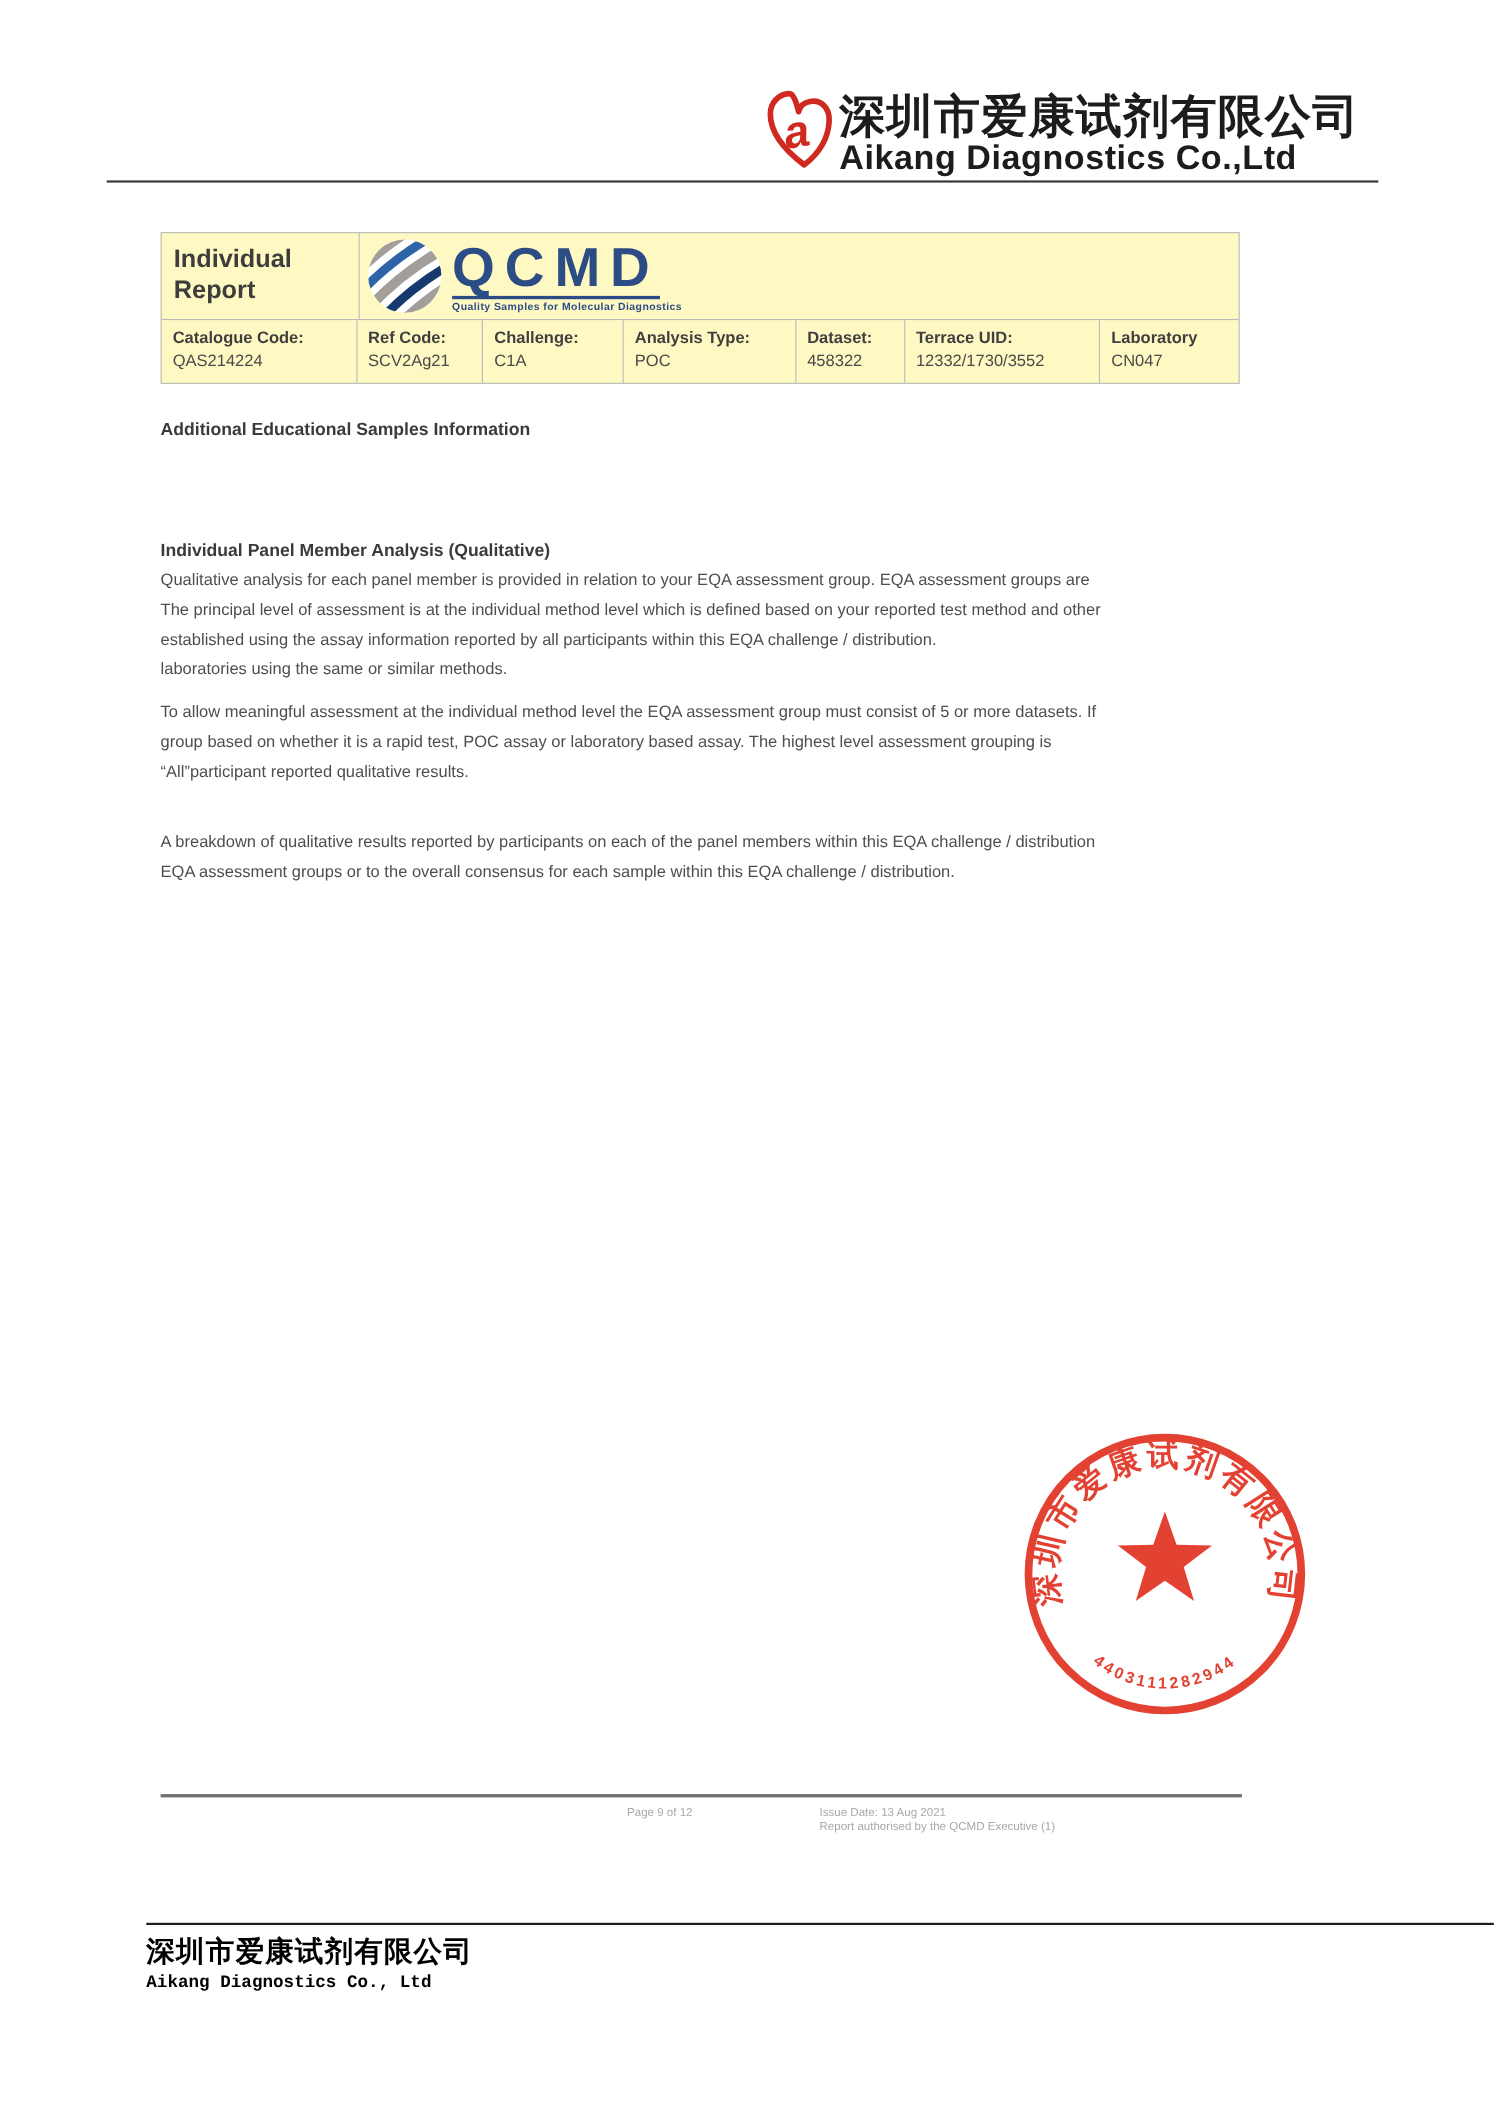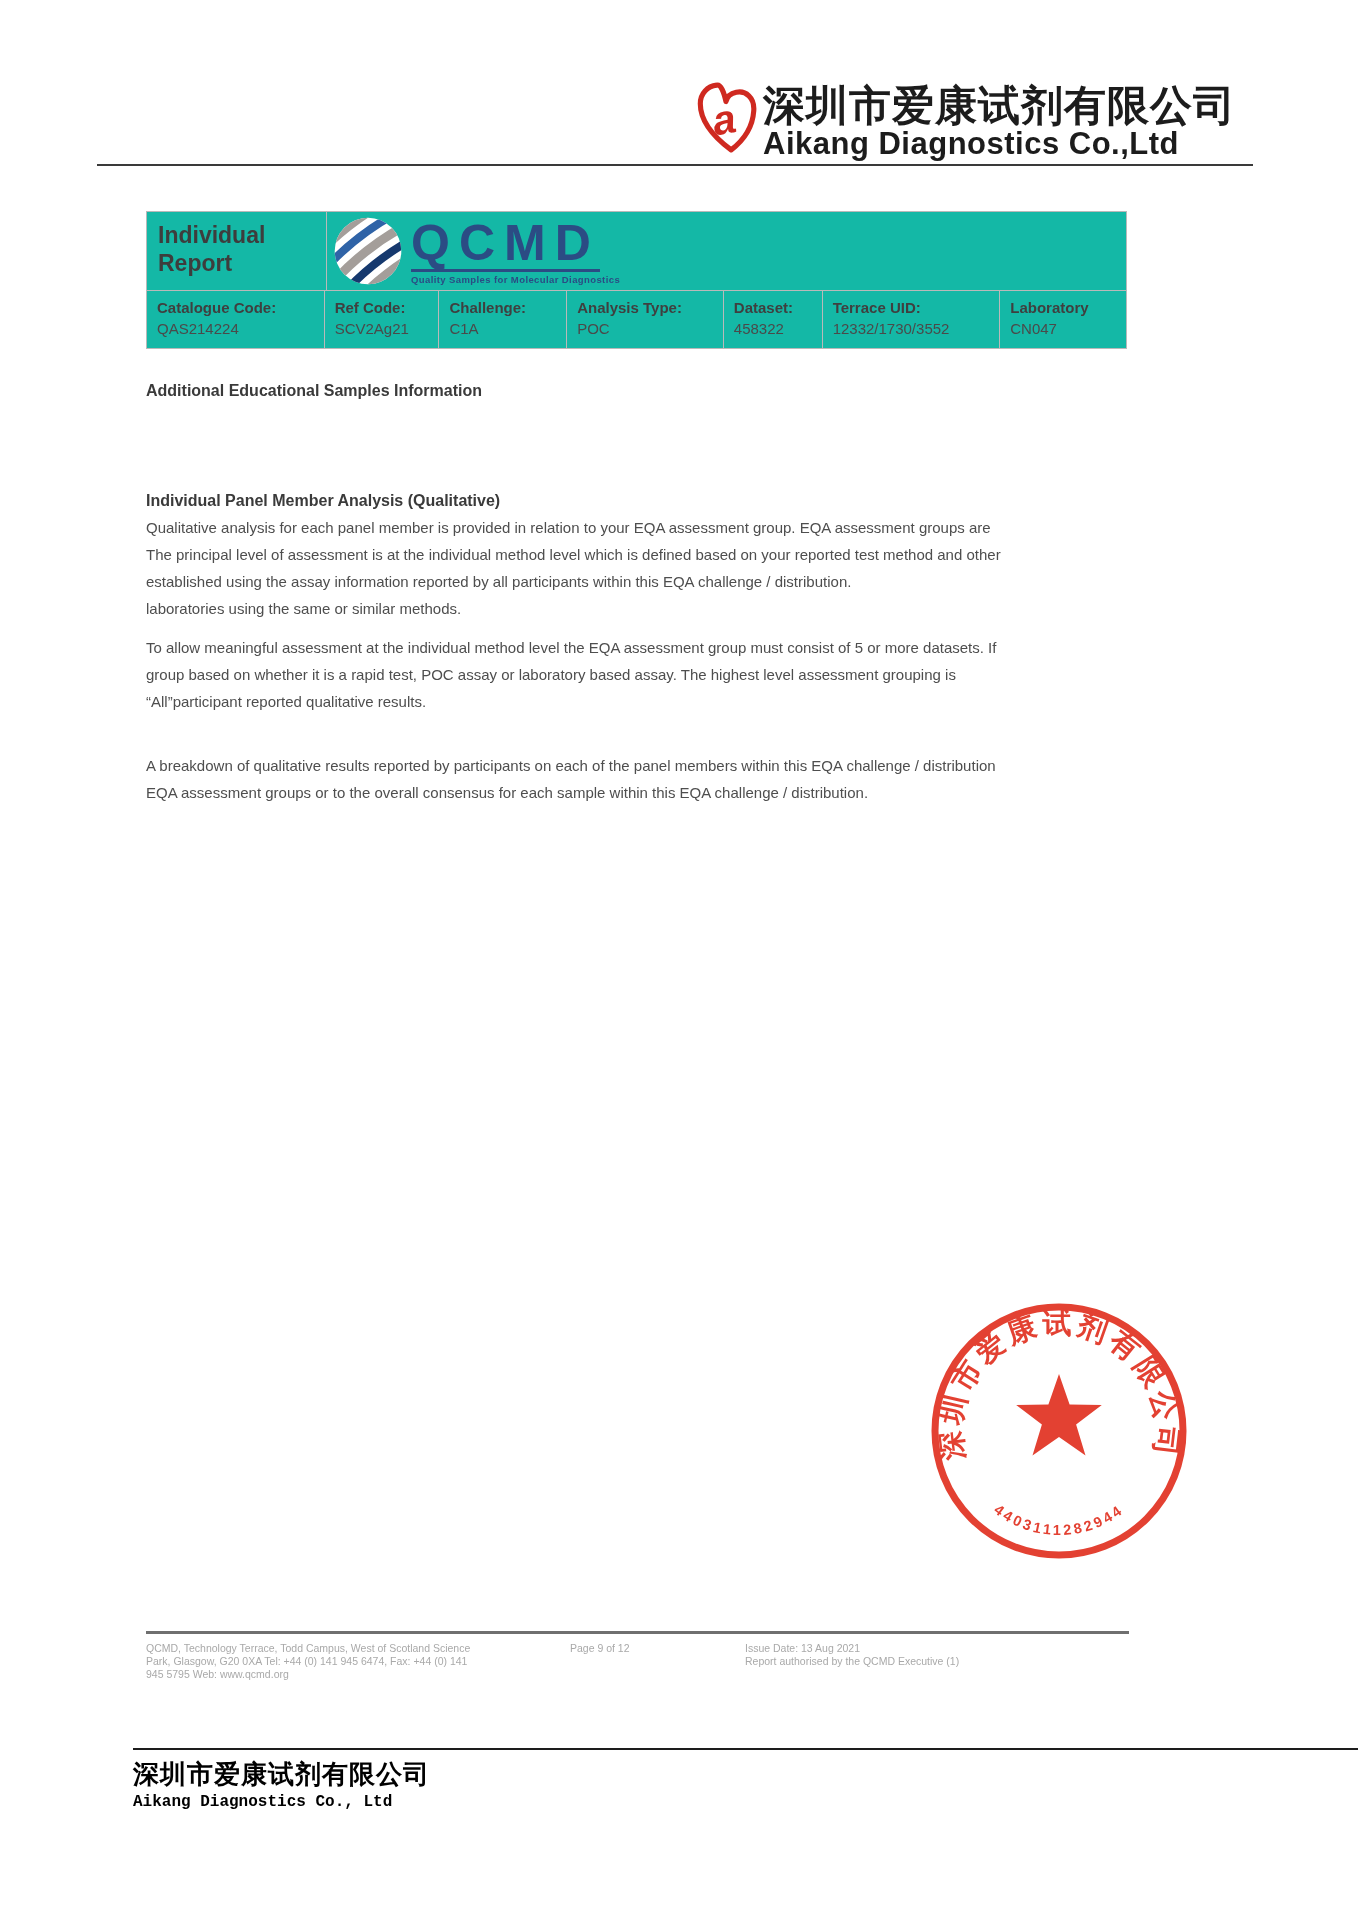--- a/index.html
+++ b/index.html
@@ -6,21 +6,21 @@
   .page{position:relative;width:1364px;height:1920px;background:#fff;overflow:hidden;
         font-family:"Liberation Sans","DejaVu Sans",sans-serif;color:#414141;}
   .abs{position:absolute;}
 
   
   .hdr-cn{position:absolute;left:763px;top:78px;font-size:42px;font-weight:bold;color:#1c1c1c;letter-spacing:1px;white-space:nowrap;}
   .hdr-en{position:absolute;left:763px;top:126px;font-size:31px;font-weight:bold;color:#1c1c1c;letter-spacing:0.5px;white-space:nowrap;}
   .hdr-rule{position:absolute;left:97px;top:164px;width:1156px;height:2px;background:#3a3a3a;}
 
   
-  .rpt{position:absolute;left:146px;top:211px;width:981px;border:1px solid #b9b9b9;box-sizing:border-box;background:#14b8a6;}
+  .rpt{position:absolute;left:146px;top:211px;width:981px;border:1px solid #b9b9b9;box-sizing:border-box;background:#fef9c3;}
   .rpt-row{display:flex;box-sizing:border-box;}
   .rpt-row1{height:79px;border-bottom:1px solid #b9b9b9;}
   .rpt-row2{height:57px;}
   .cell{box-sizing:border-box;border-right:1px solid #b9b9b9;overflow:hidden;}
   .cell:last-child{border-right:none;}
   .c-type{width:180px;padding:9px 6px 0 11px;font-size:23px;font-weight:bold;line-height:28px;color:#3d3d3d;}
   .c-title{width:504px;padding:9px 6px 0 9px;font-size:23px;font-weight:bold;line-height:28px;color:#3d3d3d;}
   .c-logo{width:297px;display:flex;align-items:flex-start;padding:3px 0 0 4px;}
   .qcmd-block{margin-left:6px;margin-top:2px;}
   .qcmd-word{font-size:50px;font-weight:600;letter-spacing:9px;color:#2b4c84;line-height:52px;
@@ -156,25 +156,20 @@
     <polygon points="133,76 143.6,106.4 175.8,107.1 150.1,126.6 159.5,157.4 133,139 106.5,157.4 115.9,126.6 90.2,107.1 122.4,106.4" fill="#e23a2a"></polygon>
     <text font-size="29" font-weight="600" fill="#e23a2a" letter-spacing="4" font-family="Liberation Sans, DejaVu Sans, sans-serif">
       <textPath href="#arcTop" startOffset="50%" text-anchor="middle">深圳市爱康试剂有限公司</textPath>
     </text>
     <text font-size="14.5" font-weight="bold" fill="#e23a2a" letter-spacing="3" font-family="Liberation Sans, DejaVu Sans, sans-serif">
       <textPath href="#arcBot" startOffset="50%" text-anchor="middle">4403111282944</textPath>
     </text>
   </svg>
 
   <div class="ft-rule"></div>
-  <div class="ft ft-addr">
-    <div>QCMD, Technology Terrace, Todd Campus, West of Scotland Science</div>
-    <div>Park, Glasgow, G20 0XA Tel: +44 (0) 141 945 6474, Fax: +44 (0) 141</div>
-    <div>945 5795 Web: www.qcmd.org</div>
-  </div>
   <div class="ft ft-page">Page 9 of 12</div>
   <div class="ft ft-issue">
     <div>Issue Date: 13 Aug 2021</div>
     <div>Report authorised by the QCMD Executive (1)</div>
   </div>
 
   <div class="bt-rule"></div>
   <div class="bt-cn">深圳市爱康试剂有限公司</div>
   <div class="bt-en">Aikang Diagnostics Co., Ltd</div>
 

